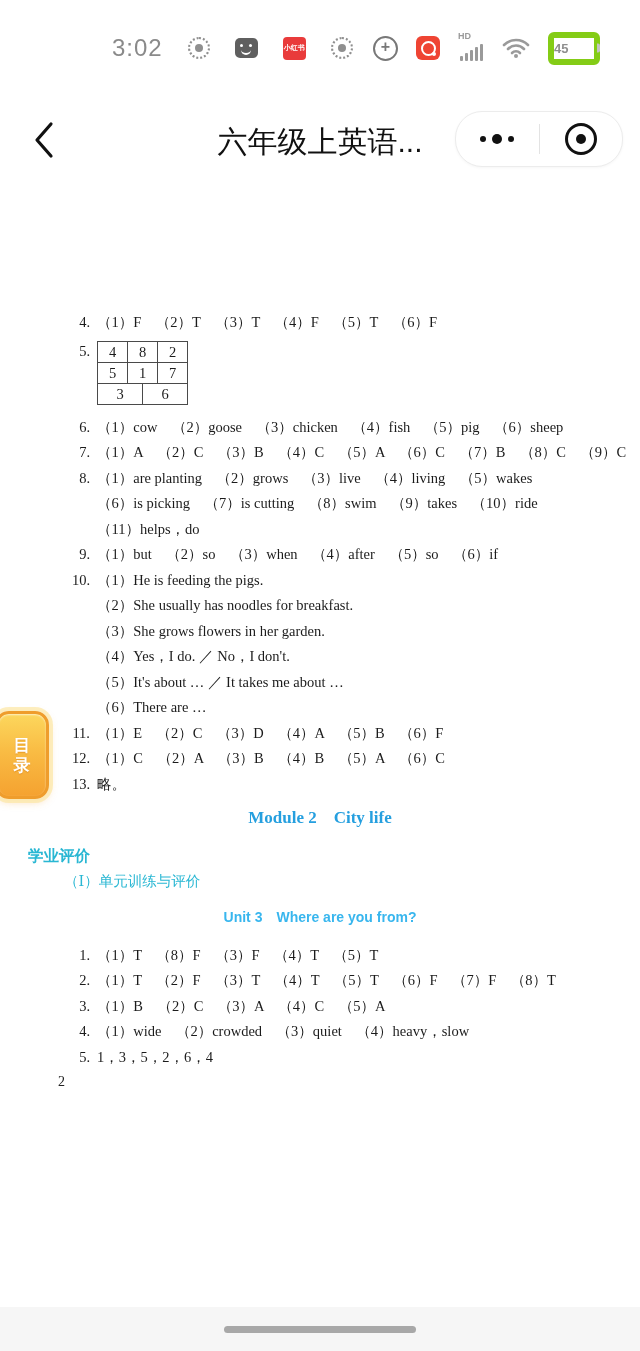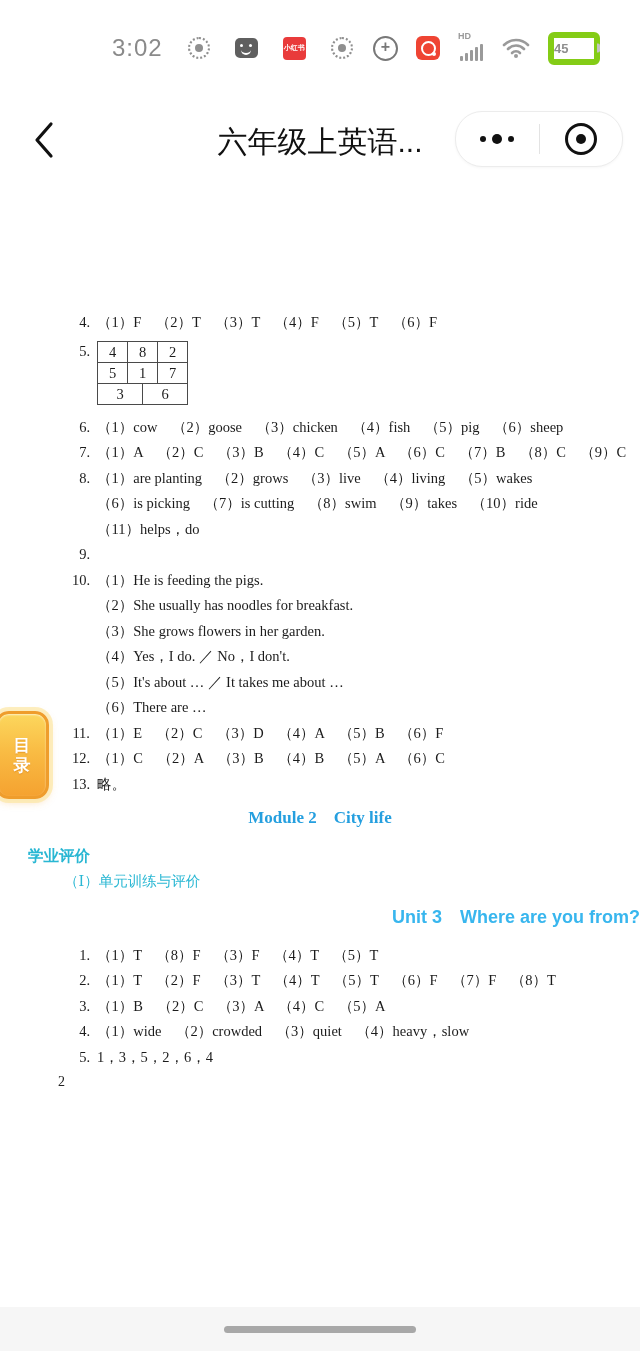--- a/index.html
+++ b/index.html
@@ -60,21 +60,21 @@
   .line{display:flex;line-height:25.5px;height:25.5px;white-space:nowrap;padding-left:64px;}
   .line .num{display:inline-block;width:26px;text-align:right;margin-right:7px;flex:none;}
   .table-line{height:auto;margin:3px 0 10px;}
   table.grid{border-collapse:collapse;margin-top:2px;}
   table.grid td{border:1px solid #4a4a4a;text-align:center;font-size:14.5px;height:20px;padding:0;line-height:20px;}
   table.grid .c2{width:29px;}
   .mod-heading{margin-top:8px;height:26px;line-height:26px;text-align:center;font-weight:bold;font-size:17px;}
   .sec-bold{margin-top:12px;height:26px;line-height:26px;padding-left:28px;font-weight:bold;font-size:15.5px;
             font-family:"Liberation Sans","DejaVu Sans",sans-serif;}
   .sec-sub{height:25.5px;line-height:25.5px;padding-left:64px;font-size:14.5px;}
-  .unit-heading{margin-top:9px;height:26px;line-height:26px;text-align:right;font-weight:bold;font-size:18px;
+  .unit-heading{margin-top:9px;height:26px;line-height:26px;text-align:center;font-weight:bold;font-size:14px;
                 font-family:"Liberation Sans","DejaVu Sans",sans-serif;}
   .part2{margin-top:13px;}
   .page-num{position:absolute;top:1074px;left:58px;font-family:"Liberation Serif",serif;font-size:14px;color:#222;}
 
   
   .toc-btn{position:absolute;left:-5px;top:711px;width:48px;height:82px;border-radius:14px;
            background:linear-gradient(180deg,#fcd75d 0%,#f9bc44 45%,#f5a230 100%);
            border:3px solid #ef9d2c;box-shadow:0 0 0 4px rgba(252,232,170,0.75),0 3px 8px rgba(240,160,50,0.35),
            inset 0 1px 2px rgba(255,255,255,0.65);
            display:flex;flex-direction:column;align-items:center;justify-content:center;gap:3px;}
@@ -195,20 +195,21 @@
     <div class="line">
         <span class="num"></span>
         <span>（6）is picking　（7）is cutting　（8）swim　（9）takes　（10）ride</span>
       </div>
     <div class="line">
         <span class="num"></span>
         <span>（11）helps，do</span>
       </div>
     <div class="line">
         <span class="num">9.</span>
+        <span>（1）but　（2）so　（3）when　（4）after　（5）so　（6）if</span>
       </div>
     <div class="line">
         <span class="num">10.</span>
         <span>（1）He is feeding the pigs.</span>
       </div>
     <div class="line">
         <span class="num"></span>
         <span>（2）She usually has noodles for breakfast.</span>
       </div>
     <div class="line">

